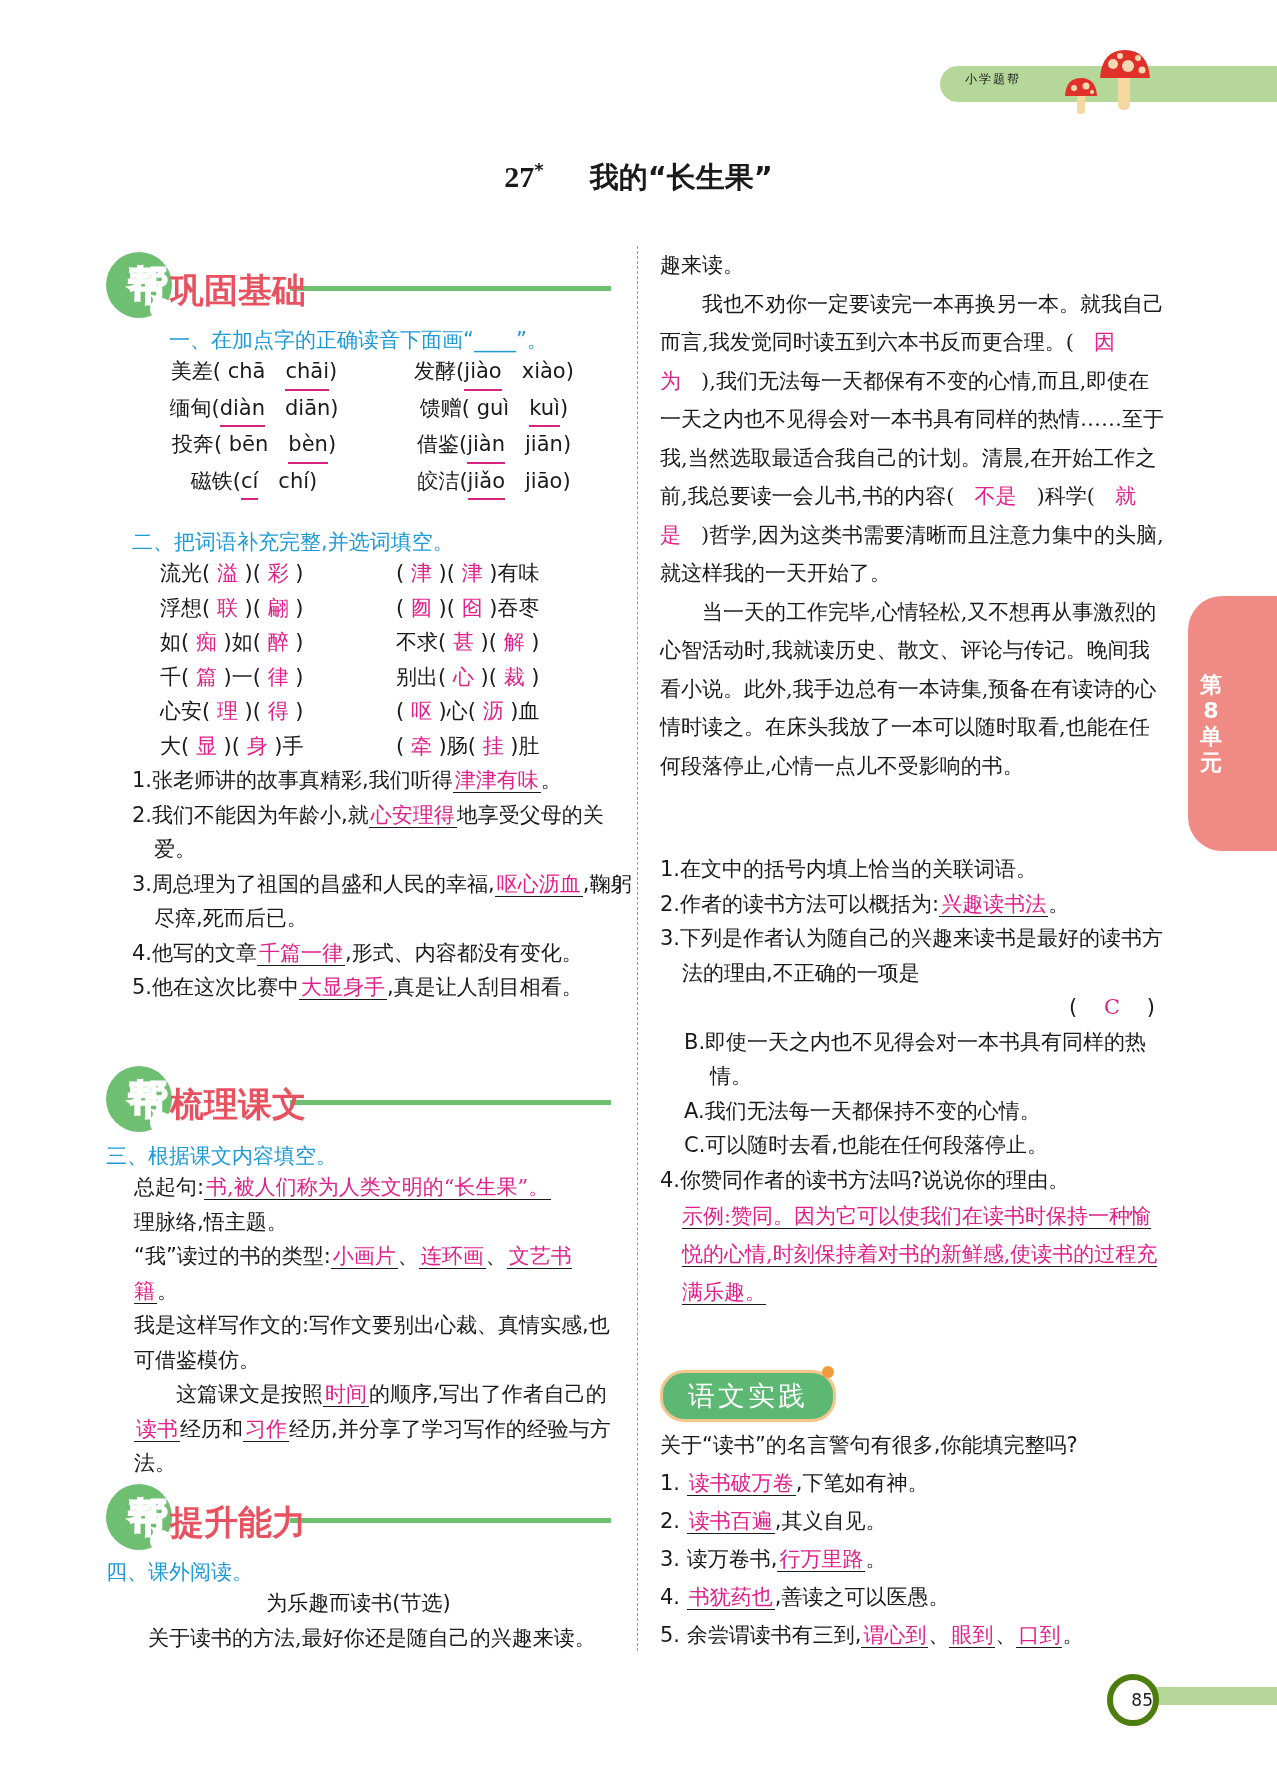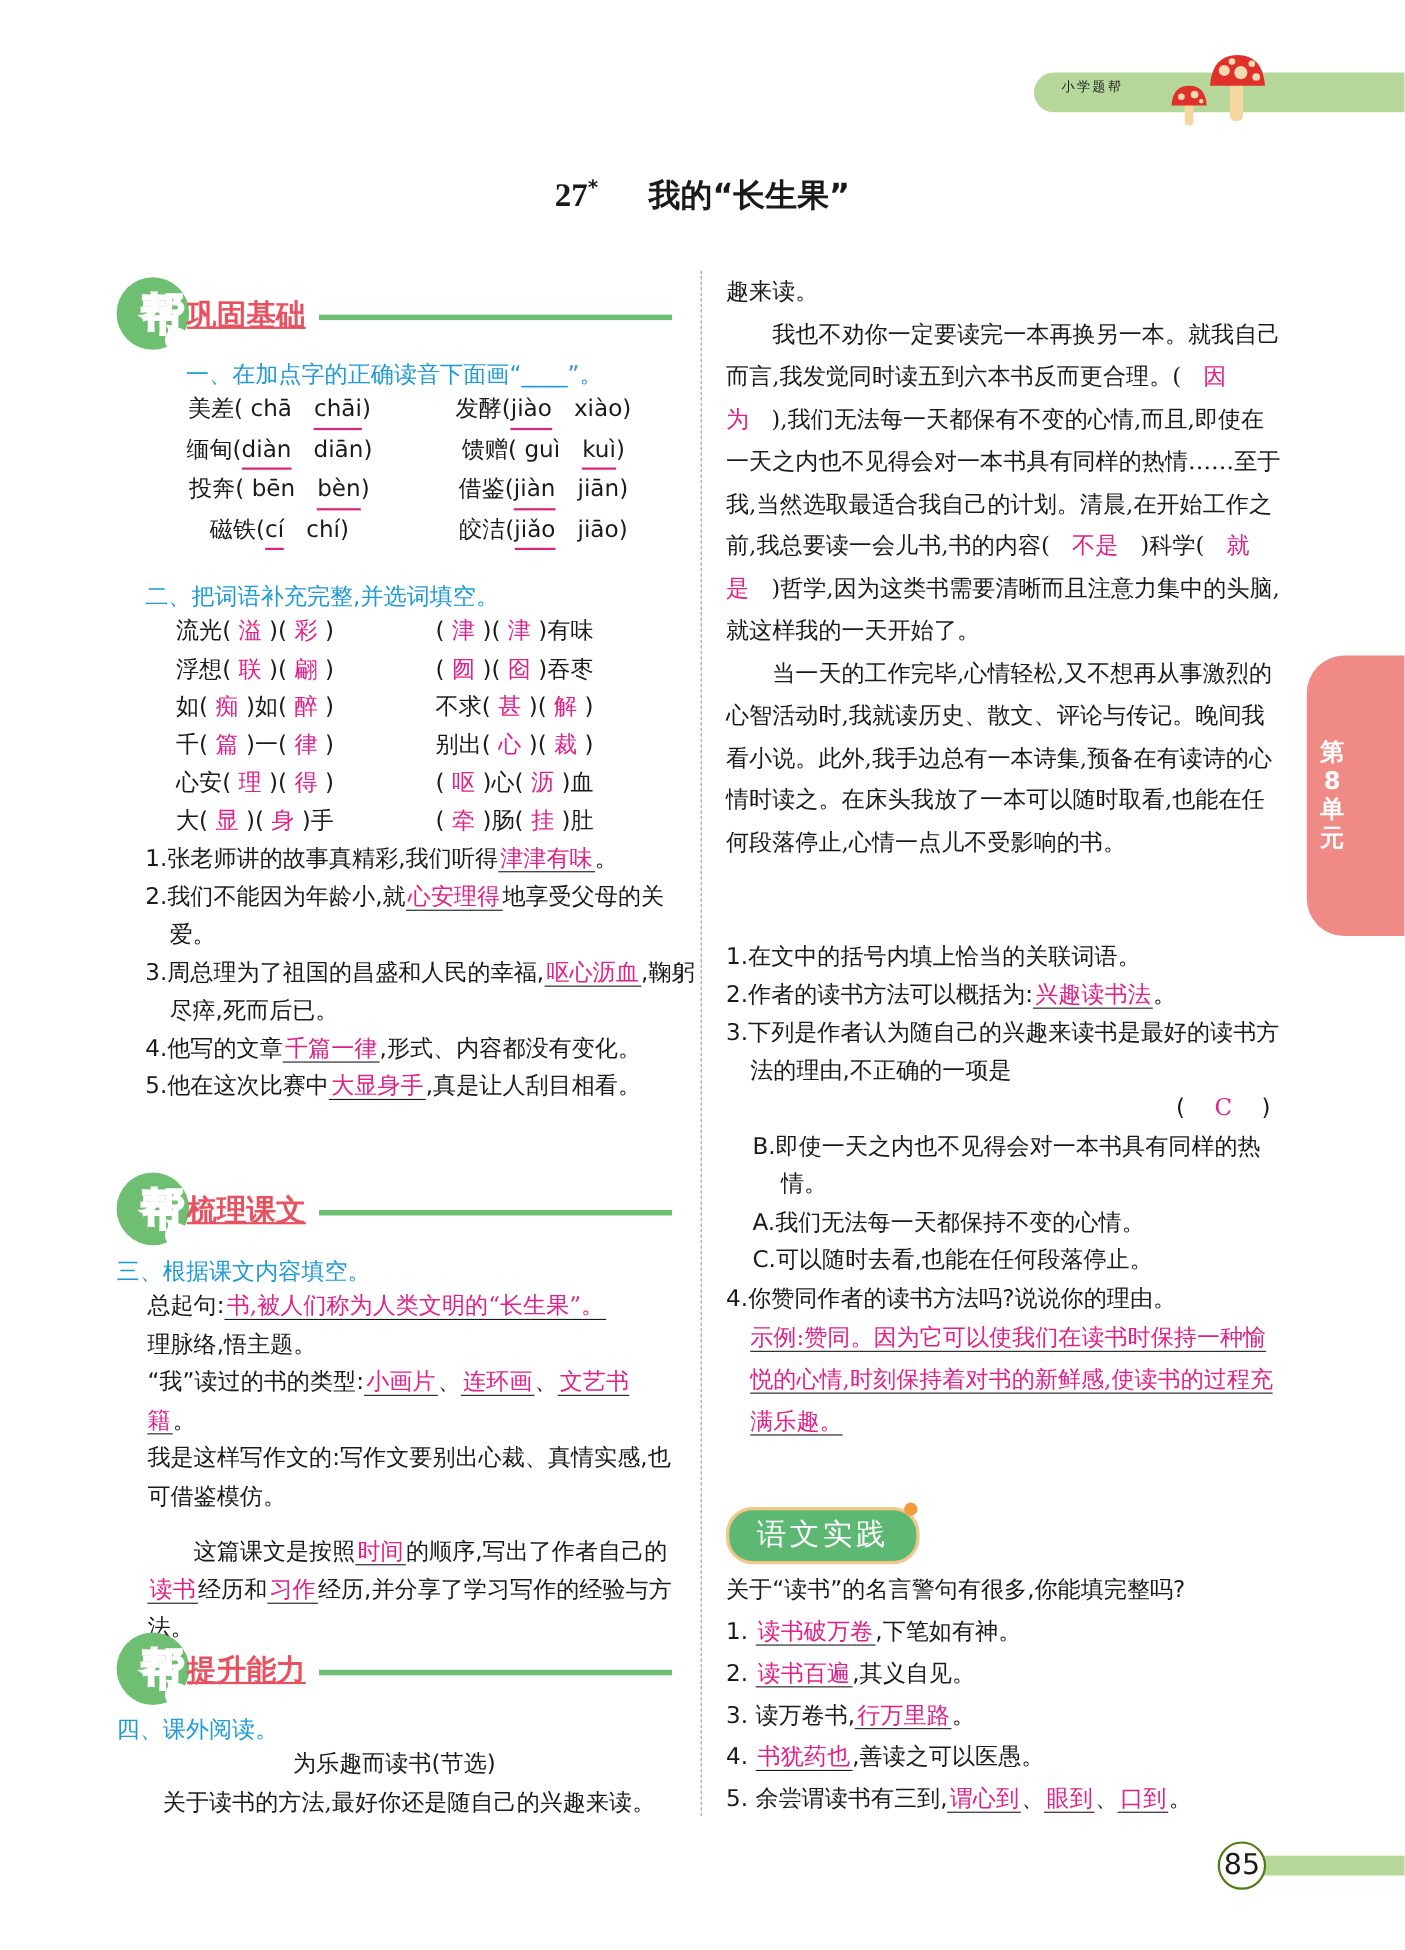--- a/index.html
+++ b/index.html
@@ -15,21 +15,21 @@
 
   .page-title { left:0; width:1277px; top:158px; text-align:center; font-size:29px; font-weight:bold; }
   .title-num { font-family:"Liberation Serif",serif; font-size:30px; }
   .title-star { font-size:18px; vertical-align:super; margin-right:46px; }
 
   
   .sec-head { left:106px; height:70px; width:505px; }
   .sec-badge { position:absolute; left:0; top:0; width:66px; height:66px; border-radius:50%; background:#6fbf73; }
   .sec-badge::after { content:""; position:absolute; left:44px; top:46px; width:22px; height:22px; background:#fff; border-radius:50%; }
   .sec-bang { position:absolute; left:22px; top:6px; font-size:40px; font-weight:bold; color:#e8515f; -webkit-text-stroke:2px #fff; z-index:2; }
-  .sec-label { position:absolute; left:64px; top:16px; font-size:27px; font-weight:bold; color:#e8515f; z-index:2;text-decoration:underline; }
+  .sec-label { position:absolute; left:64px; top:16px; font-size:34px; font-weight:bold; color:#e8515f; z-index:2; }
   .sec-line { position:absolute; left:184px; top:34px; right:0; height:5px; background:#6fbf73; }
 
   .q-head { font-size:21px; color:#1e9ad6; }
   .txt { font-size:21px; line-height:34.5px; }
   .ans { color:#e0218a; font-family:"DejaVu Serif",serif; }
   .uline { border-bottom:1.5px solid #1a1a1a; padding:0 2px; }
   .pin { display:inline-block; border-bottom:2px solid #d6247f; }
 
   .grid2 { display:grid; grid-template-columns:240px 240px; }
   .grid-words { display:grid; grid-template-columns:236px 246px; }
@@ -38,21 +38,21 @@
 
   .col-divider { left:637px; top:246px; width:0; height:1405px; border-left:1.5px dashed #999; }
 
   .unit-tab { left:1188px; top:596px; width:89px; height:255px; background:#f08a84; border-radius:34px 0 0 34px; }
   .unit-text { left:1196px; top:672px; width:30px; font-size:22px; color:#fff; font-weight:bold; text-align:center; line-height:26px; }
 
   .pill { left:660px; top:1370px; width:170px; height:46px; border-radius:24px; background:#5db873; border:3px solid #f3c78a; color:#fff; font-size:27px; text-align:center; line-height:46px; letter-spacing:3px; }
   .pill-dot { left:822px; top:1366px; width:12px; height:12px; border-radius:50%; background:#f39a3c; }
 
   .page-num-bar { left:1145px; top:1687px; width:132px; height:18px; background:#b5d89a; }
-  .page-num { left:1107px; top:1674px; width:40px; height:40px; border-radius:50%; border:2px solid #4d7c0f; background:#fff; text-align:center; line-height:40px; font-size:26px; }
+  .page-num { left:1107px; top:1674px; width:40px; height:40px; border-radius:50%; border:6px solid #4d7c0f; background:#fff; text-align:right; line-height:40px; font-size:17px; }
 </style>
 </head>
 <body>
 
 <div class="abs brand-bar"></div>
 <div class="abs brand-text">小学题帮</div>
 <svg class="abs mushroom-big" width="54" height="64" viewBox="0 0 54 64">
   <rect x="20" y="26" width="12" height="36" rx="5" fill="#f5d7a0"></rect>
   <path d="M2 30 Q4 2 27 2 Q50 2 52 30 Z" fill="#e0302a"></path>
   <circle cx="15" cy="16" r="5" fill="#f6d9b0"></circle>
@@ -128,21 +128,21 @@
   <div class="sec-line"></div>
 </div>
 
 <div class="abs" style="left:106px; top:1142px; width:505px;">
   <div class="q-head">三、根据课文内容填空。</div>
   <div class="txt indent">
     <div><span>总起句:</span><span class="ans uline">书,被人们称为人类文明的“长生果”。</span></div>
     <div>理脉络,悟主题。</div>
     <div><span>“我”读过的书的类型:</span><span class="ans uline">小画片</span><span>、</span><span class="ans uline">连环画</span><span>、</span><span class="ans uline">文艺书籍</span><span>。</span></div>
     <div>我是这样写作文的:写作文要别出心裁、真情实感,也可借鉴模仿。</div>
-    <div style="text-indent:42px;margin-top:16px;"><span>这篇课文是按照</span><span class="ans uline">时间</span><span>的顺序,写出了作者自己的</span><span class="ans uline">读书</span><span>经历和</span><span class="ans uline">习作</span><span>经历,并分享了学习写作的经验与方法。</span></div>
+    <div style="text-indent:42px;"><span>这篇课文是按照</span><span class="ans uline">时间</span><span>的顺序,写出了作者自己的</span><span class="ans uline">读书</span><span>经历和</span><span class="ans uline">习作</span><span>经历,并分享了学习写作的经验与方法。</span></div>
   </div>
 </div>
 
 <div class="abs sec-head" style="top:1484px;">
   <div class="sec-badge"></div>
   <span class="sec-bang">帮</span>
   <span class="sec-label">提升能力</span>
   <div class="sec-line"></div>
 </div>
 

